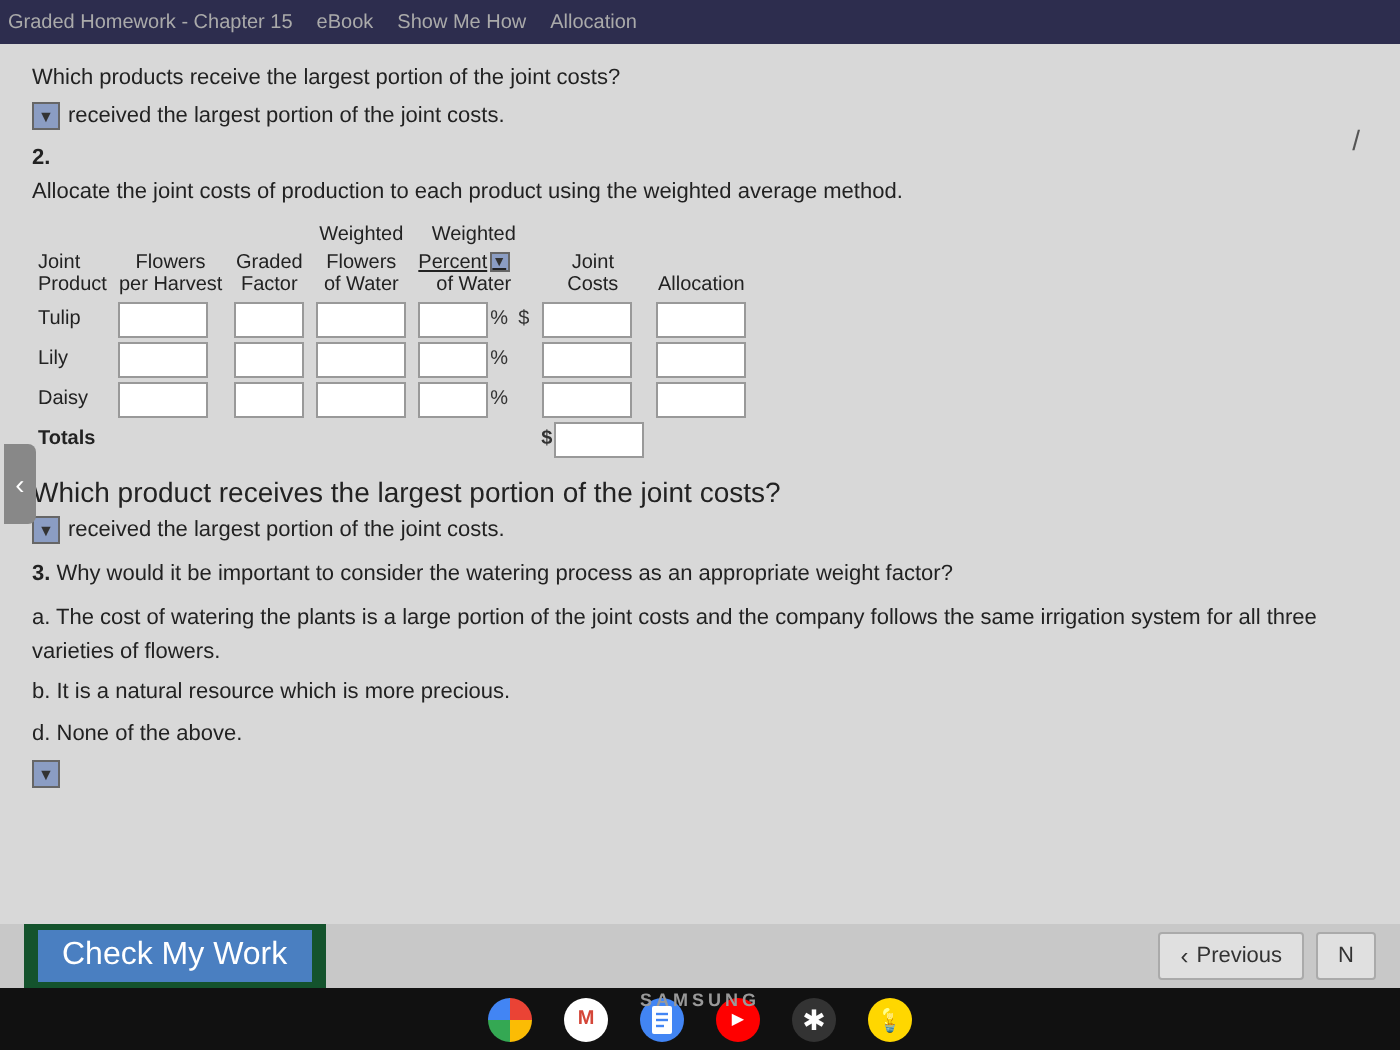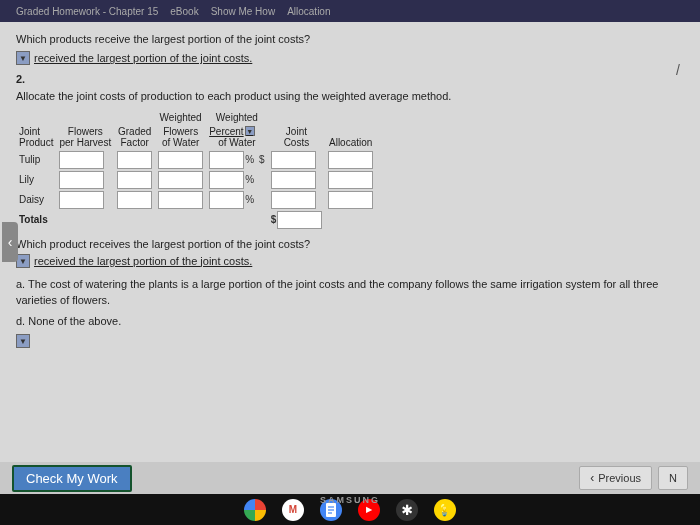--- a/index.html
+++ b/index.html
@@ -10,21 +10,21 @@
       width: 700px;
       height: 525px;
       overflow: hidden;
     }
 
     
     .top-bar {
       background: #2d2d4e;
       display: flex;
       align-items: center;
-      padding: 2px 16px;
+      padding: 2px 4px;
       height: 22px;
       gap: 12px;
     }
     .top-bar-item {
       color: #aaa;
       font-size: 10px;
       cursor: pointer;
     }
 
     
@@ -51,21 +51,20 @@
       border: 1px solid #666;
       font-size: 8px;
       text-align: center;
       line-height: 13px;
       cursor: pointer;
       color: #333;
     }
     .dropdown-label {
       font-size: 11px;
       color: #222;
-      text-decoration: underline;
     }
 
     .section-number {
       font-size: 11px;
       font-weight: bold;
       color: #222;
       margin: 8px 0 4px 0;
     }
 
     
@@ -121,21 +120,21 @@
     .col-header-top {
       font-weight: bold;
       text-align: center;
     }
 
     .totals-row td {
       font-weight: bold;
     }
 
     .which-product-q {
-      font-size: 11px;
+      font-size: 14px;
       color: #222;
       margin: 4px 0;
     }
 
     .answer-dropdown-row {
       display: flex;
       align-items: center;
       gap: 4px;
       margin: 3px 0 8px 0;
       font-size: 11px;
@@ -174,23 +173,23 @@
       height: 32px;
       display: flex;
       align-items: center;
       padding: 0 12px;
       justify-content: space-between;
     }
 
     .check-btn {
       background: #4a7fc1;
       color: #fff;
-      border: 2px solid #14532d;
+      border: 7px solid #14532d;
       padding: 4px 12px;
-      font-size: 13px;
+      font-size: 16px;
       cursor: pointer;
       border-radius: 2px;
     }
 
     .nav-btn {
       background: #e0e0e0;
       color: #333;
       border: 1px solid #aaa;
       padding: 4px 10px;
       font-size: 11px;
@@ -394,24 +393,32 @@
       </tbody>
     </table>
   </div>
 
   <p class="which-product-q">Which product receives the largest portion of the joint costs?</p>
   <div class="answer-dropdown-row">
     <span class="dropdown-arrow">▼</span>
     <span class="dropdown-label">received the largest portion of the joint costs.</span>
   </div>
 
+  <p class="q3-text">
+    <strong>3.</strong>
+    <span>Why would it be important to consider the watering process as an appropriate weight factor?</span>
+  </p>
 
   <p class="option-row">
     <span class="option-label">a.</span>
     <span>The cost of watering the plants is a large portion of the joint costs and the company follows the same irrigation system for all three varieties of flowers.</span>
+  </p>
+  <p class="option-row">
+    <span class="option-label">b.</span>
+    <span>It is a natural resource which is more precious.</span>
   </p>
   <p class="option-row">
     <span class="option-label">d.</span>
     <span>None of the above.</span>
   </p>
   <div style="margin-top:4px;">
     <span class="dropdown-arrow">▼</span>
   </div>
 
 </div>

